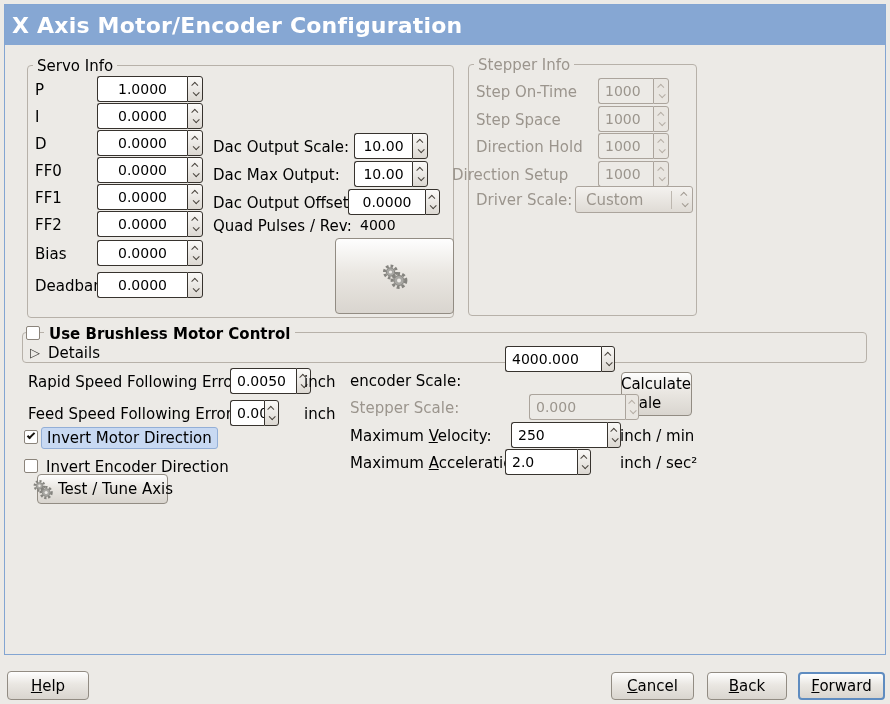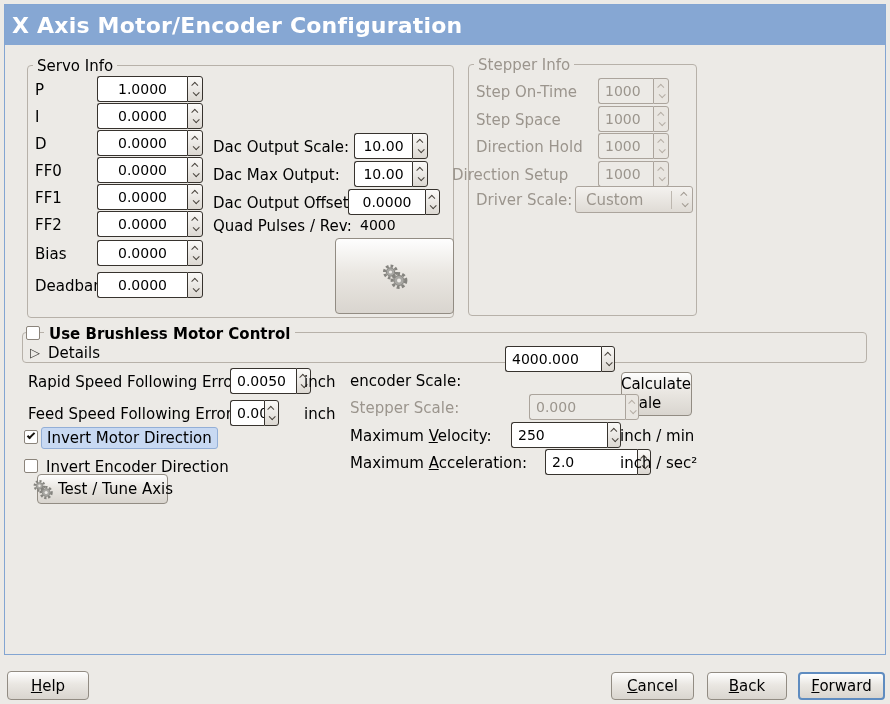--- a/index.html
+++ b/index.html
@@ -299,21 +299,21 @@
   <div class="en l" style="width:96px;margin-left:6px;">250</div>
   <div class="sb" style="width:14px;">
       <i class="chv up"></i>
       <i class="chv dn"></i>
     </div>
 </div>
 <span class="lbl" style="left:620px;top:427px;">inch / min</span>
 
 <span class="lbl" style="left:350px;top:454px;"><span>Maximum </span><span class="u">A</span><span>cceleration:</span></span>
 <div class="sp" style="left:505px;top:449px;">
-  <div class="en l" style="width:92px;margin-left:40px;">2.0</div>
+  <div class="en l" style="width:72px;">2.0</div>
   <div class="sb" style="width:14px;">
       <i class="chv up"></i>
       <i class="chv dn"></i>
     </div>
 </div>
 <span class="lbl" style="left:620px;top:454px;">inch / sec²</span>
 
 <div class="btn" style="left:7px;top:671px;width:82px;height:29px;">
   <span><span class="u">H</span><span>elp</span></span>
 </div>

